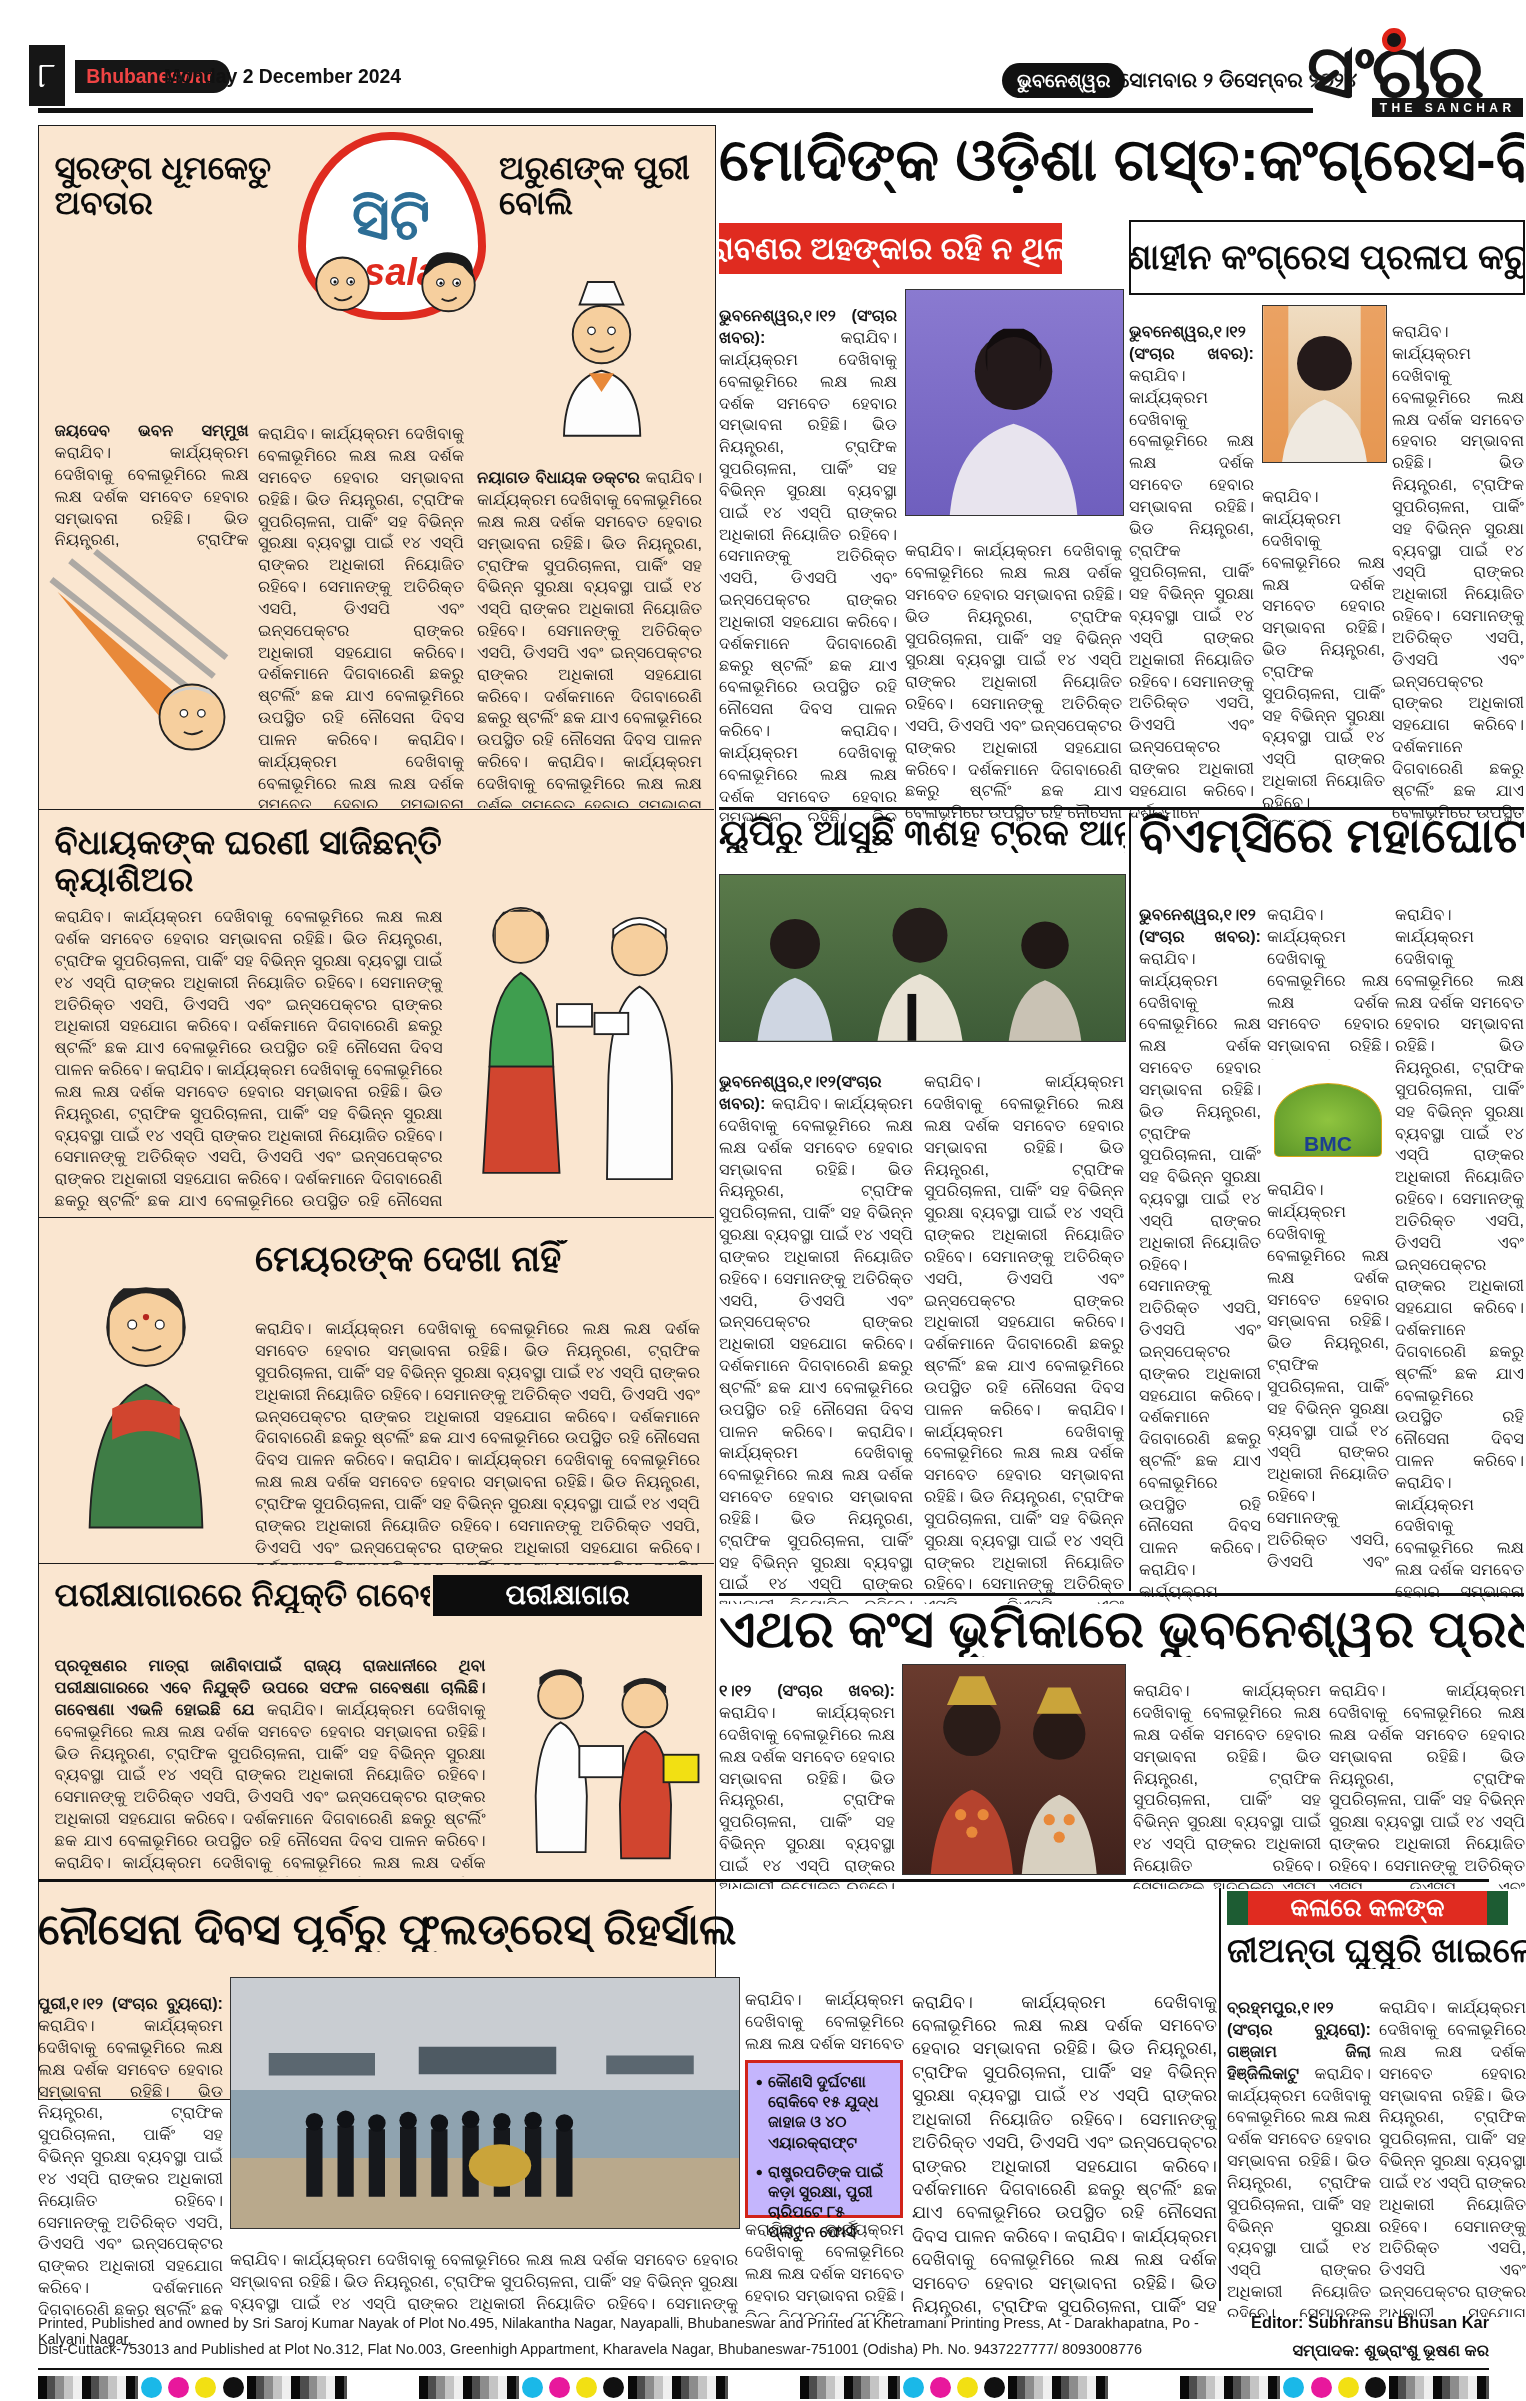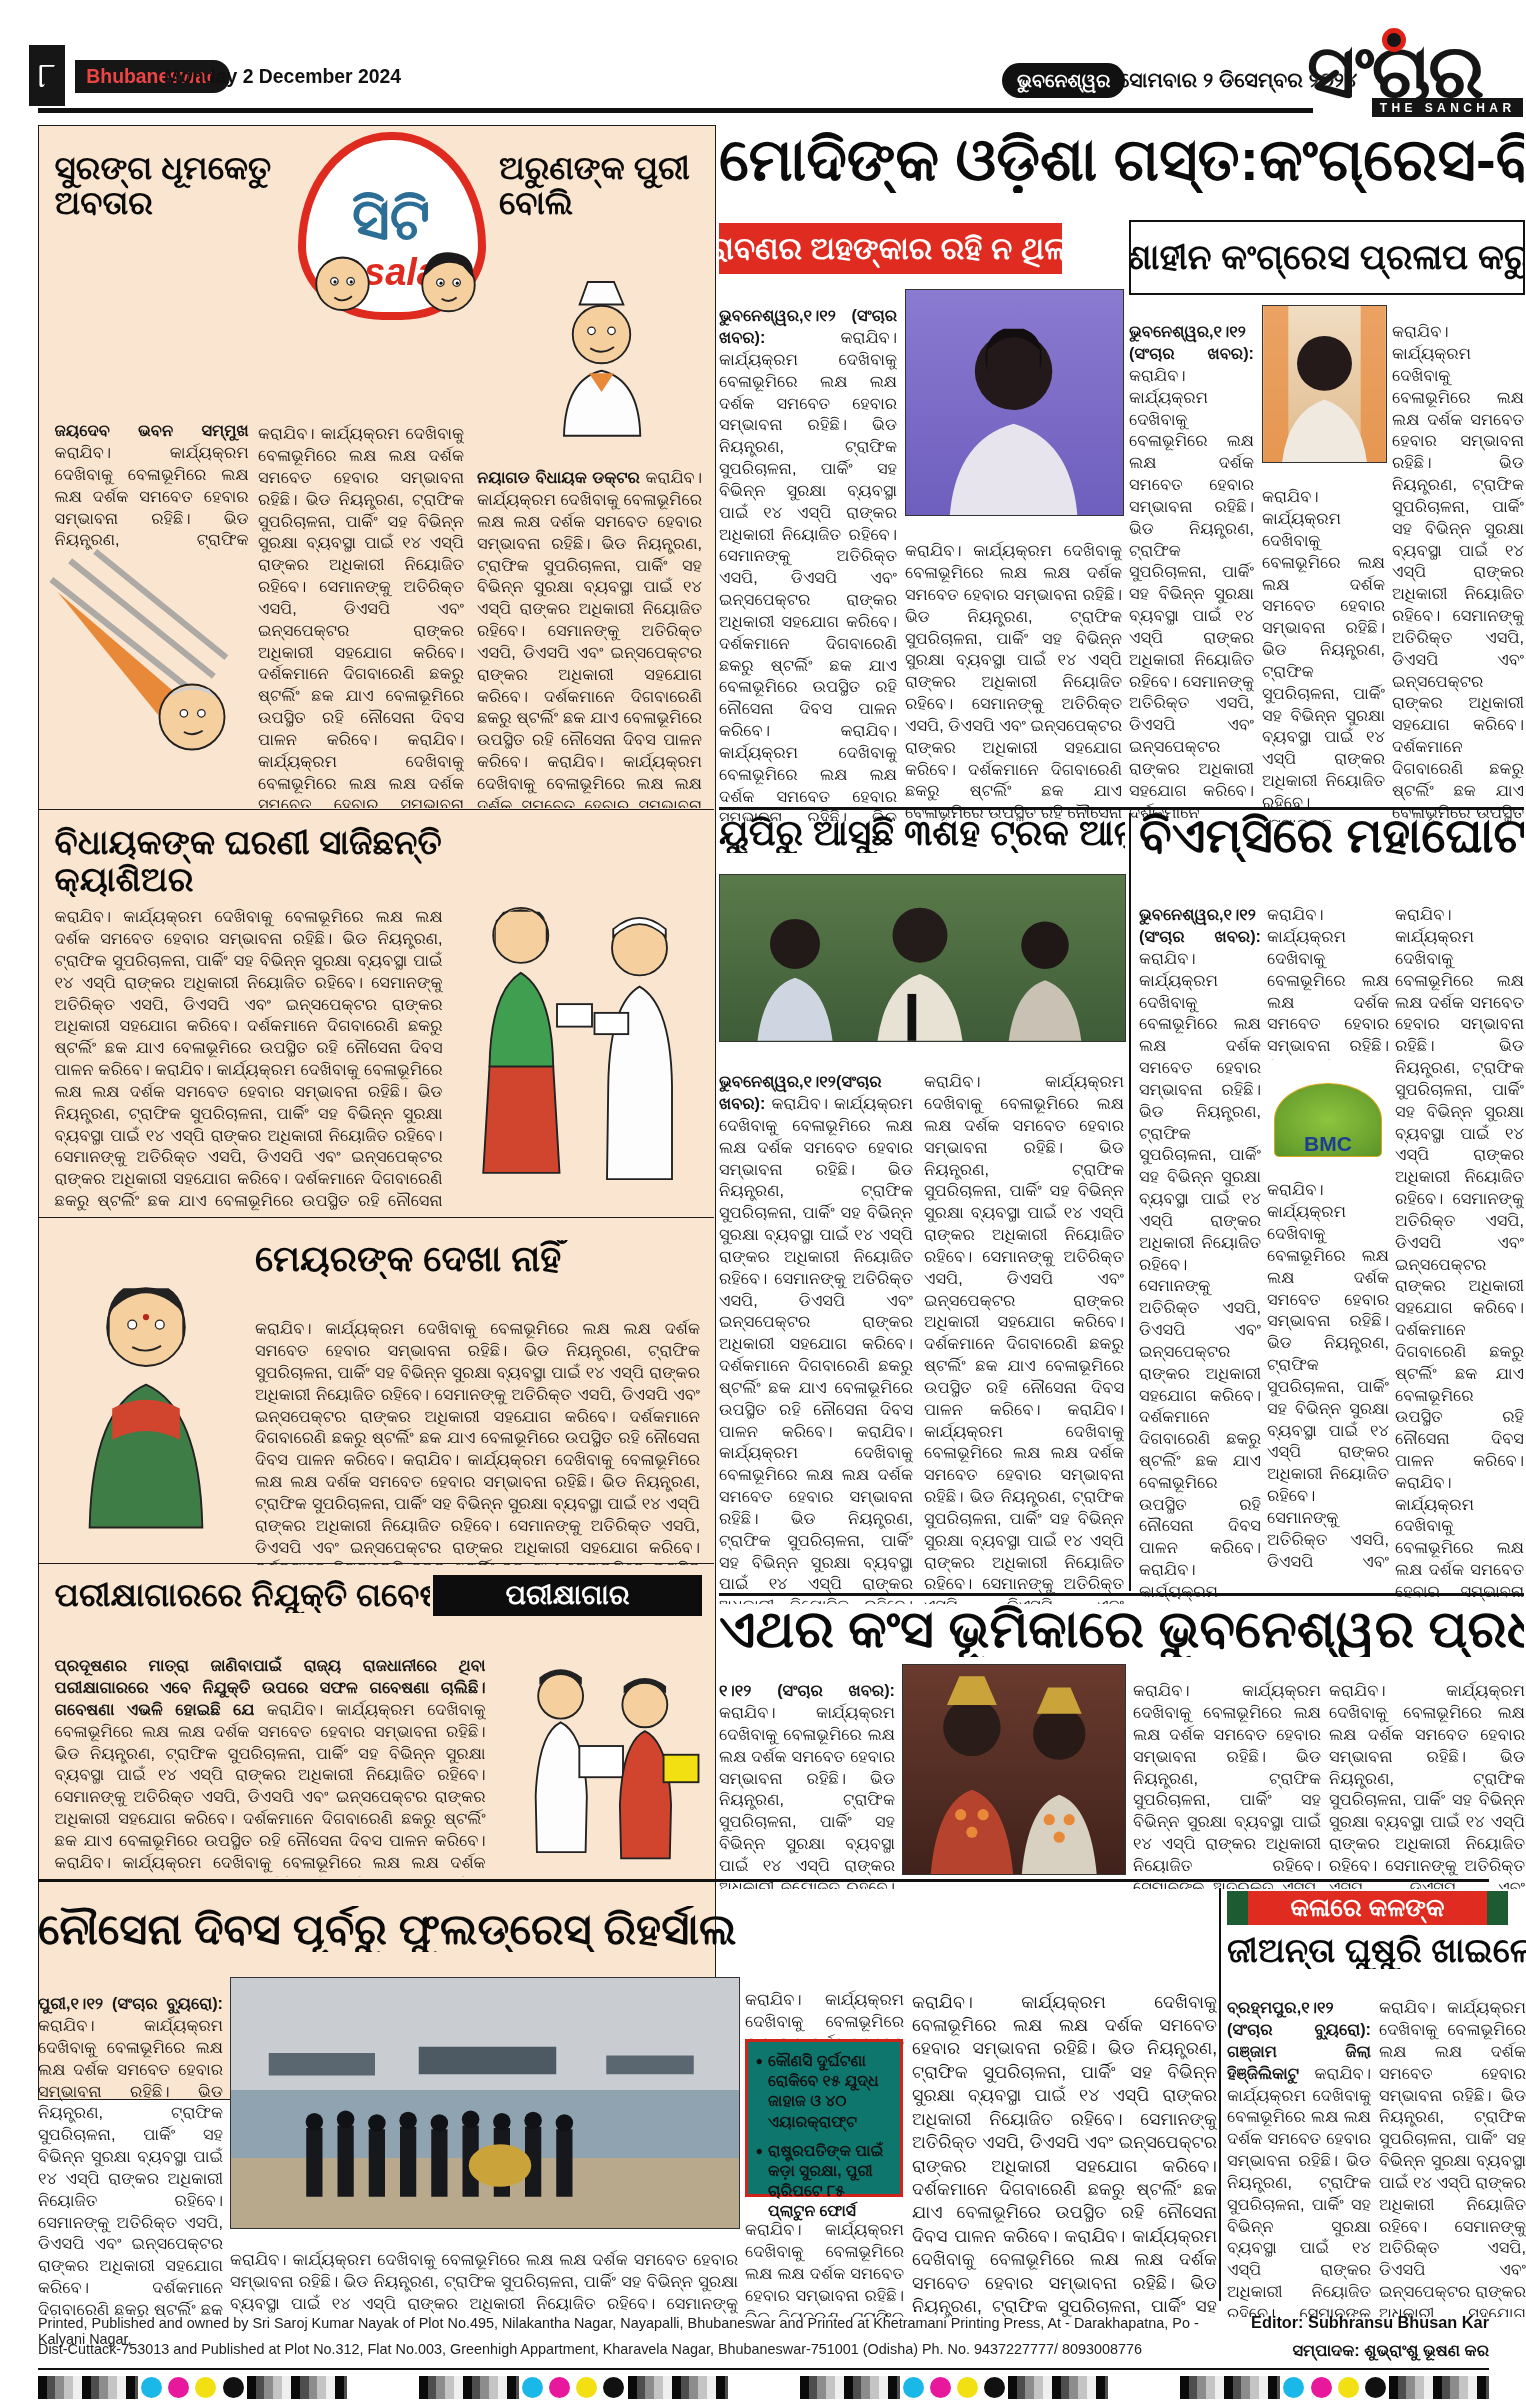--- a/index.html
+++ b/index.html
@@ -49,22 +49,22 @@
   .photo{position:absolute;overflow:hidden;}
   .rednote{position:absolute;background:#e02b20;color:#fff;font-weight:700;text-align:center;
        display:flex;align-items:center;justify-content:center;padding:8.8px;box-sizing:border-box;
        line-height:1.35;}
   .tagbox{position:absolute;background:#0d0d0d;color:#fff;font-weight:700;font-size:27.5px;
        display:flex;align-items:center;justify-content:center;overflow:hidden;white-space:nowrap;}
   .banner{position:absolute;display:flex;height:34px;}
   .banner .g{width:21px;background:#1d5c33;}
   .banner .r{flex:1;background:#e02b20;color:#fff;font-weight:700;font-size:25px;
        display:flex;align-items:center;justify-content:center;white-space:nowrap;overflow:hidden;}
-  .bulletbox{position:absolute;border:3.1px solid #d1231a;background:#0f766e;box-sizing:border-box;
-       padding:8.8px 7.5px;}
+  .bulletbox{position:absolute;border:3.1px solid #d1231a;background:#c4b5fd;box-sizing:border-box;
+       padding:8.8px 7.5px;margin-top:21px;}
   .bulletbox .bi{font-size:15.6px;line-height:1.3;font-weight:700;margin:0 0 8.8px 0;display:flex;}
   .bulletbox .bi:before{content:"●";font-size:12.5px;margin-right:5px;margin-top:2.5px;}
   .footer-imprint{position:absolute;font-size:14.4px;color:#222;}
   .editor{position:absolute;width:269px;text-align:right;font-weight:700;font-size:16.3px;}
   .regwrap{position:absolute;left:38px;top:2376px;width:1451px;display:flex;
        justify-content:space-between;}
   .regbar{display:flex;align-items:center;}
   .regbar .grad{width:100px;height:22.5px;
        background:repeating-linear-gradient(90deg,#0a0a0a 0 8.8px,#4d4d4d 8.8px 17.5px,#8c8c8c 17.5px 26px,#c4c4c4 26px 35px,#efefef 35px 44px);}
   .dot{width:21px;height:21px;border-radius:50%;margin:0 3.1px;display:inline-block;}

